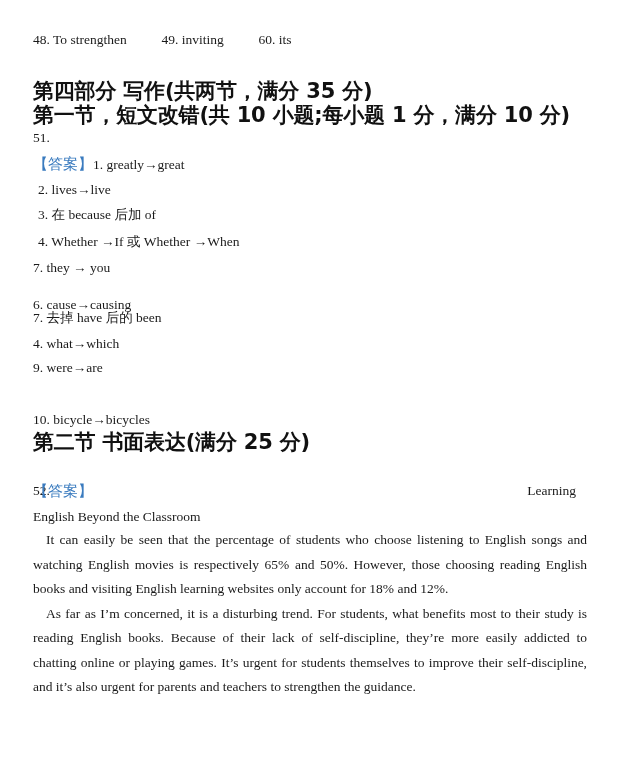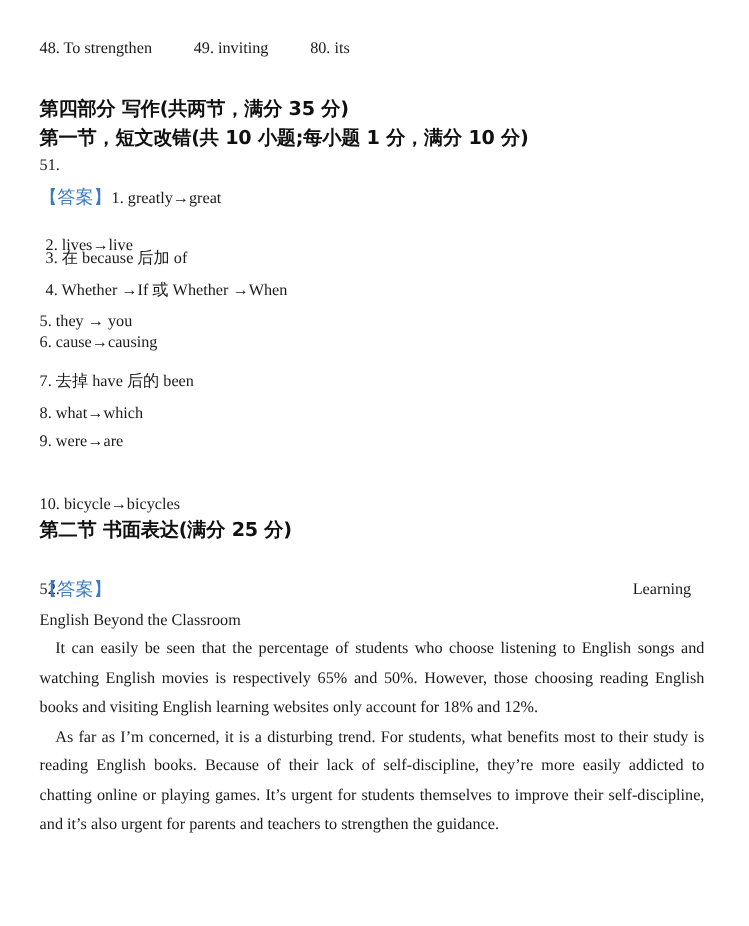--- a/index.html
+++ b/index.html
@@ -20,21 +20,21 @@
       left: 33px;
       white-space: nowrap;
       font-size: 13.5px;
       line-height: 18px;
     }
     .prev-answers span {
       display: inline-block;
     }
     .heading {
       font-weight: bold;
-      font-size: 16px;
+      font-size: 21px;
       color: #111;
       font-family: "DejaVu Sans", "Liberation Sans", sans-serif;
       letter-spacing: -0.2px;
     }
     .answer-tag {
       color: #3a7bbf;
       font-family: "DejaVu Sans", sans-serif;
       font-size: 15px;
     }
     .indent1 { left: 38px; }
@@ -57,39 +57,39 @@
     }
   </style>
 </head>
 <body>
 
 <div class="line prev-answers" style="top:31px;">
   <span>48. To strengthen</span>
   <span style="width:28px;"></span>
   <span>49. inviting</span>
   <span style="width:28px;"></span>
-  <span>80. its</span>
+  <span>60. its</span>
 </div>
 
 <div class="line heading" style="top:82px;">第四部分  写作(共两节，满分 35 分)</div>
 
 <div class="line heading" style="top:106px;">第一节，短文改错(共 10 小题;每小题 1 分，满分 10 分)</div>
 
 <div class="line" style="top:129px;">51.</div>
 
 <div class="line" style="top:155px;">
   <span class="answer-tag">【答案】</span><span>1. greatly→great</span>
 </div>
-<div class="line indent1" style="top:195px;">2. lives→live</div>
+<div class="line indent1" style="top:181px;">2. lives→live</div>
 <div class="line indent1" style="top:206px;">3.  在 because 后加 of</div>
 <div class="line indent1" style="top:233px;">4. Whether →If  或 Whether →When</div>
-<div class="line" style="top:259px;">5. they → you</div>
-<div class="line" style="top:276px;">6. cause→causing</div>
+<div class="line" style="top:259px;">7. they → you</div>
+<div class="line" style="top:296px;">6. cause→causing</div>
 <div class="line" style="top:309px;">7.  去掉 have 后的 been</div>
-<div class="line" style="top:335px;">8. what→which</div>
+<div class="line" style="top:335px;">4. what→which</div>
 <div class="line" style="top:359px;">9. were→are</div>
 <div class="line" style="top:387px;margin-top:24px;">10. bicycle→bicycles</div>
 
 <div class="line heading" style="top:433px;">第二节  书面表达(满分 25 分)</div>
 
 <div class="line" style="top:482px;">52.</div>
 
 <div class="line" style="top:482px;">
   <span class="answer-tag">【答案】</span>
 </div>

